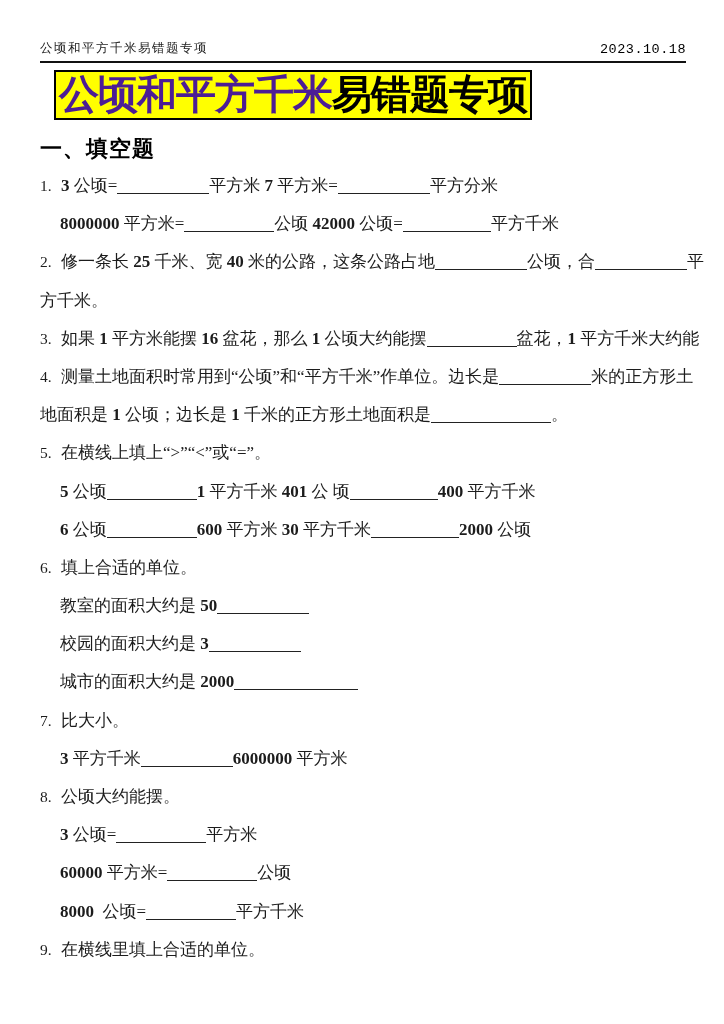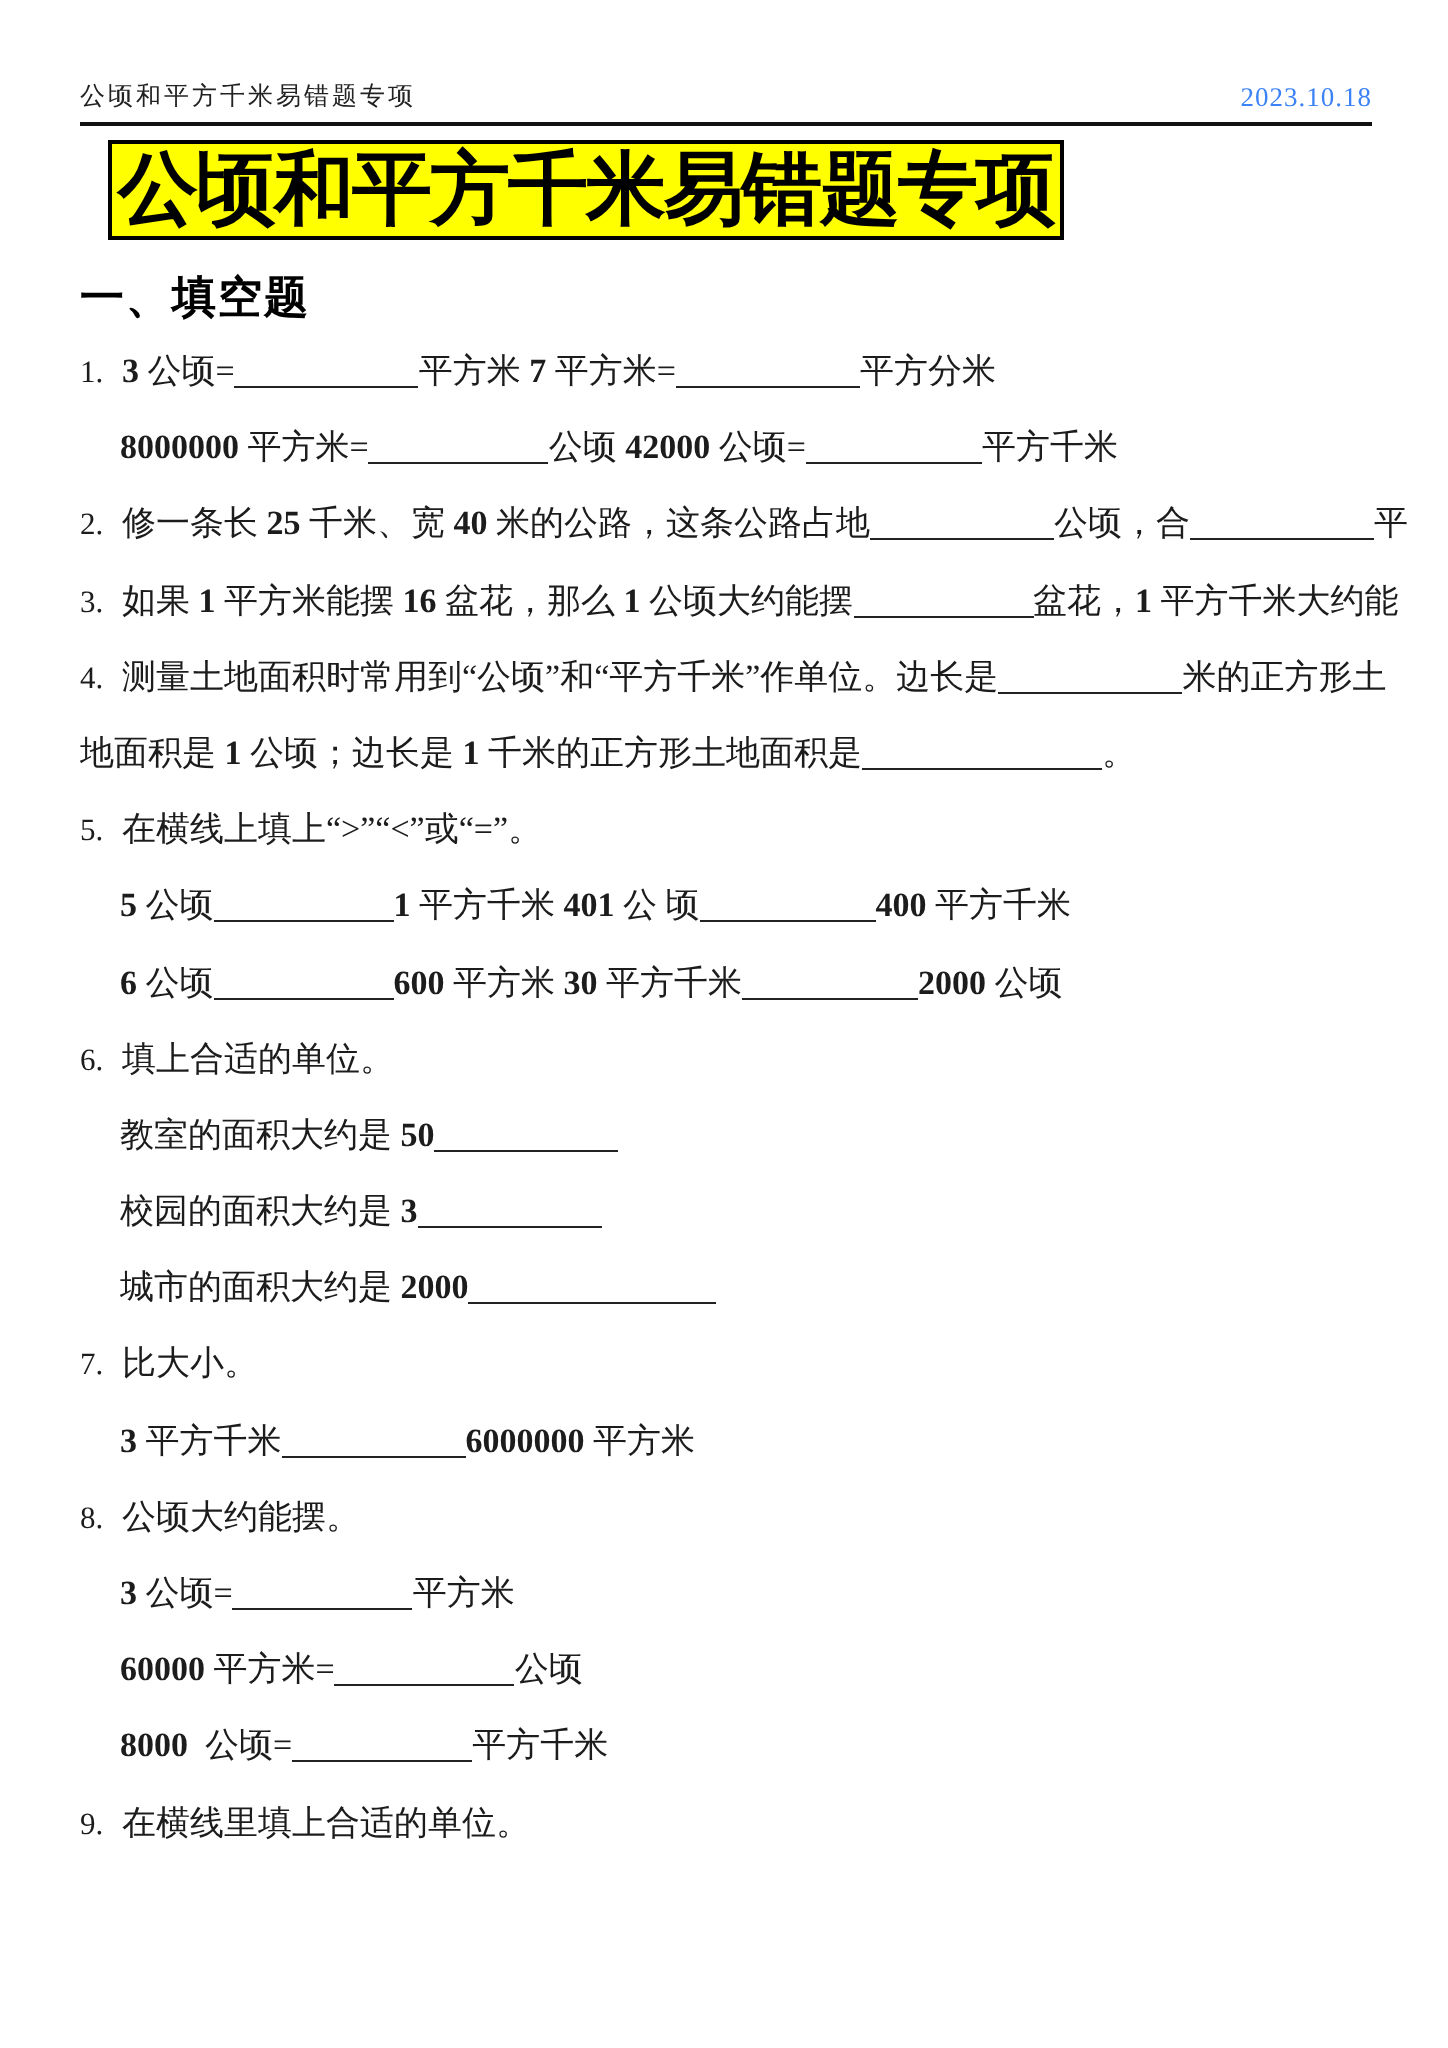--- a/index.html
+++ b/index.html
@@ -24,24 +24,24 @@
     border-bottom: 2px solid #111;
     padding-bottom: 4px;
   }
   .header .h-left {
     font-family: "Liberation Sans", "DejaVu Sans", sans-serif;
     font-size: 12.5px;
     letter-spacing: 1.5px;
     color: #222;
   }
   .header .h-date {
-    font-family: Liberation Serif, serif;
+    font-family: Liberation Mono, monospace;
     font-size: 13.5px;
     letter-spacing: 0.5px;
-    color: #3b82f6;
+    color: #000000;
   }
   
   .titlebar {
     margin: 7px 0 0 14px;
     display: flex;
     align-items: stretch;
     white-space: nowrap;
   }
   .title-prefix {
     font-size: 40px;
@@ -97,29 +97,30 @@
 <body>
 
 <div class="page">
 
   <div class="header">
     <span class="h-left">公顷和平方千米易错题专项</span>
     <span class="h-date">2023.10.18</span>
   </div>
 
   <div class="titlebar">
-    <span class="title-box" style="background: rgb(255, 255, 0);"><span class="red-part" style="color: #000000;">公顷和平方千米</span><span class="black-part">易错题专项</span></span>
+    <span class="title-box" style="background: rgb(255, 255, 0);"><span class="red-part" style="color: #4c1d95;">公顷和平方千米</span><span class="black-part">易错题专项</span></span>
   </div>
 
   <div class="section-heading">一、填空题</div>
 
   <div class="body">
       <div class="line q"><span class="qnum">1.</span><span><b>3</b> 公顷=</span><span class="blank" style="width: 92px;"></span><span>平方米 <b>7</b> 平方米=</span><span class="blank" style="width: 92px;"></span><span>平方分米</span></div>
       <div class="line sub"><span><b>8000000</b> 平方米=</span><span class="blank" style="width: 90px;"></span><span>公顷 <b>42000</b> 公顷=</span><span class="blank" style="width: 88px;"></span><span>平方千米</span></div>
       <div class="line q"><span class="qnum">2.</span><span>修一条长 <b>25</b> 千米、宽 <b>40</b> 米的公路，这条公路占地</span><span class="blank" style="width: 92px;"></span><span>公顷，合</span><span class="blank" style="width: 92px;"></span><span>平</span></div>
+      <div class="line cont"><span>方千米。</span></div>
       <div class="line q"><span class="qnum">3.</span><span>如果 <b>1</b> 平方米能摆 <b>16</b> 盆花，那么 <b>1</b> 公顷大约能摆</span><span class="blank" style="width: 90px;"></span><span>盆花，<b>1</b> 平方千米大约能</span></div>
       <div class="line q"><span class="qnum">4.</span><span>测量土地面积时常用到“公顷”和“平方千米”作单位。边长是</span><span class="blank" style="width: 92px;"></span><span>米的正方形土</span></div>
       <div class="line cont"><span>地面积是 <b>1</b> 公顷；边长是 <b>1</b> 千米的正方形土地面积是</span><span class="blank" style="width: 120px;"></span><span>。</span></div>
       <div class="line q"><span class="qnum">5.</span><span>在横线上填上“&gt;”“&lt;”或“=”。</span></div>
       <div class="line sub"><span><b>5</b> 公顷</span><span class="blank" style="width: 90px;"></span><span><b>1</b> 平方千米 <b>401</b> 公 顷</span><span class="blank" style="width: 88px;"></span><span><b>400</b> 平方千米</span></div>
       <div class="line sub"><span><b>6</b> 公顷</span><span class="blank" style="width: 90px;"></span><span><b>600</b> 平方米 <b>30</b> 平方千米</span><span class="blank" style="width: 88px;"></span><span><b>2000</b> 公顷</span></div>
       <div class="line q"><span class="qnum">6.</span><span>填上合适的单位。</span></div>
       <div class="line sub"><span>教室的面积大约是 <b>50</b></span><span class="blank" style="width: 92px;"></span></div>
       <div class="line sub"><span>校园的面积大约是 <b>3</b></span><span class="blank" style="width: 92px;"></span></div>
       <div class="line sub"><span>城市的面积大约是 <b>2000</b></span><span class="blank" style="width: 124px;"></span></div>

